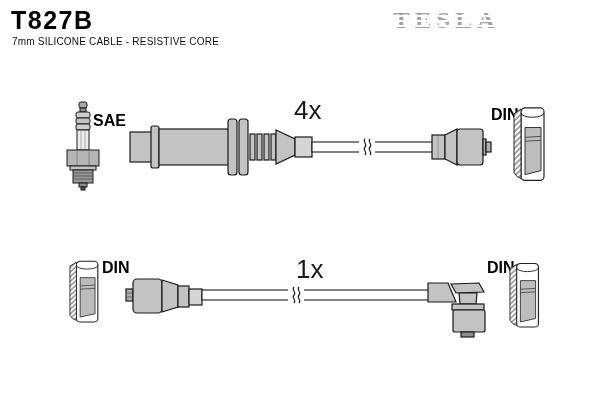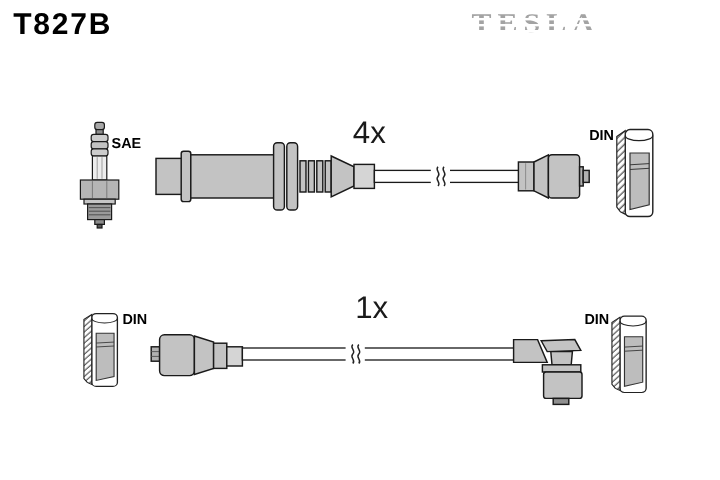--- a/index.html
+++ b/index.html
@@ -22,40 +22,41 @@
     letter-spacing:5px;color:#a3a3a3;transform:scaleY(0.9);transform-origin:top left;
     display:inline-block;line-height:1;
   }
   .logo-stripe{
     position:absolute;left:-2px;width:108px;height:2px;background:#ffffff;
   }
   .qty{
     position:absolute;font-size:26px;color:#1a1a1a;line-height:1;
   }
   .std-label{
-    position:absolute;font-size:12px;font-weight:bold;color:#000;line-height:1;
+    position:absolute;font-size:16px;font-weight:bold;color:#000;line-height:1;
   }
   svg{position:absolute;left:0;top:0;}
 </style>
 </head>
 <body>
 
 <div class="canvas">
 
   <div class="part-number">T827B</div>
+  <div class="subtitle">7mm SILICONE CABLE - RESISTIVE CORE</div>
 
   <div class="logo">
     <span class="logo-text">TESLA</span>
     <div class="logo-stripe" style="top:6px"></div>
     <div class="logo-stripe" style="top:11px"></div>
     <div class="logo-stripe" style="top:16px"></div>
   </div>
 
   <div class="qty" style="left:294px;top:97px">4x</div>
-  <div class="qty" style="left:296px;top:243px">1x</div>
+  <div class="qty" style="left:296px;top:256px">1x</div>
 
   <div class="std-label" style="left:93px;top:113px">SAE</div>
   <div class="std-label" style="left:491px;top:107px">DIN</div>
   <div class="std-label" style="left:102px;top:260px">DIN</div>
   <div class="std-label" style="left:487px;top:260px">DIN</div>
 
   <svg width="600" height="400" viewBox="0 0 600 400">
     <defs>
       <pattern id="hatch" patternUnits="userSpaceOnUse" width="4" height="4" patternTransform="rotate(45)">
         <rect width="4" height="4" fill="#ffffff"></rect>

